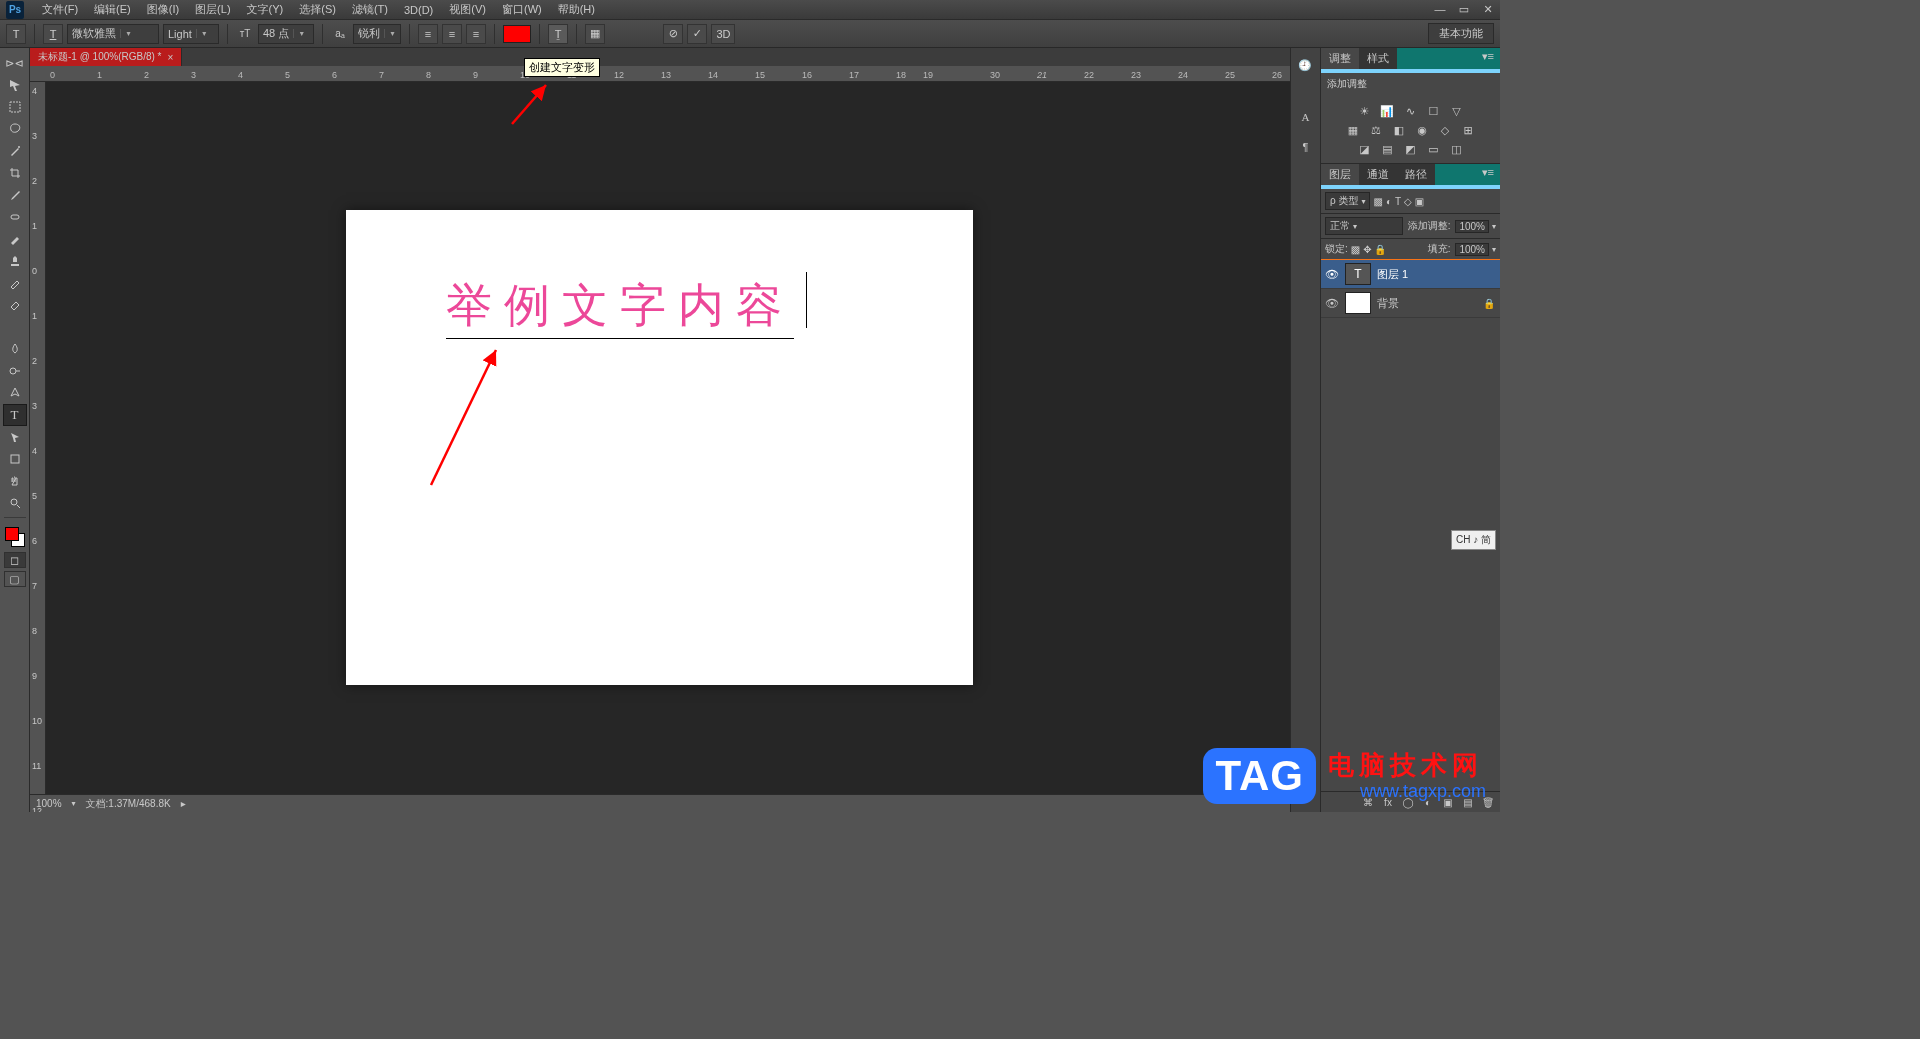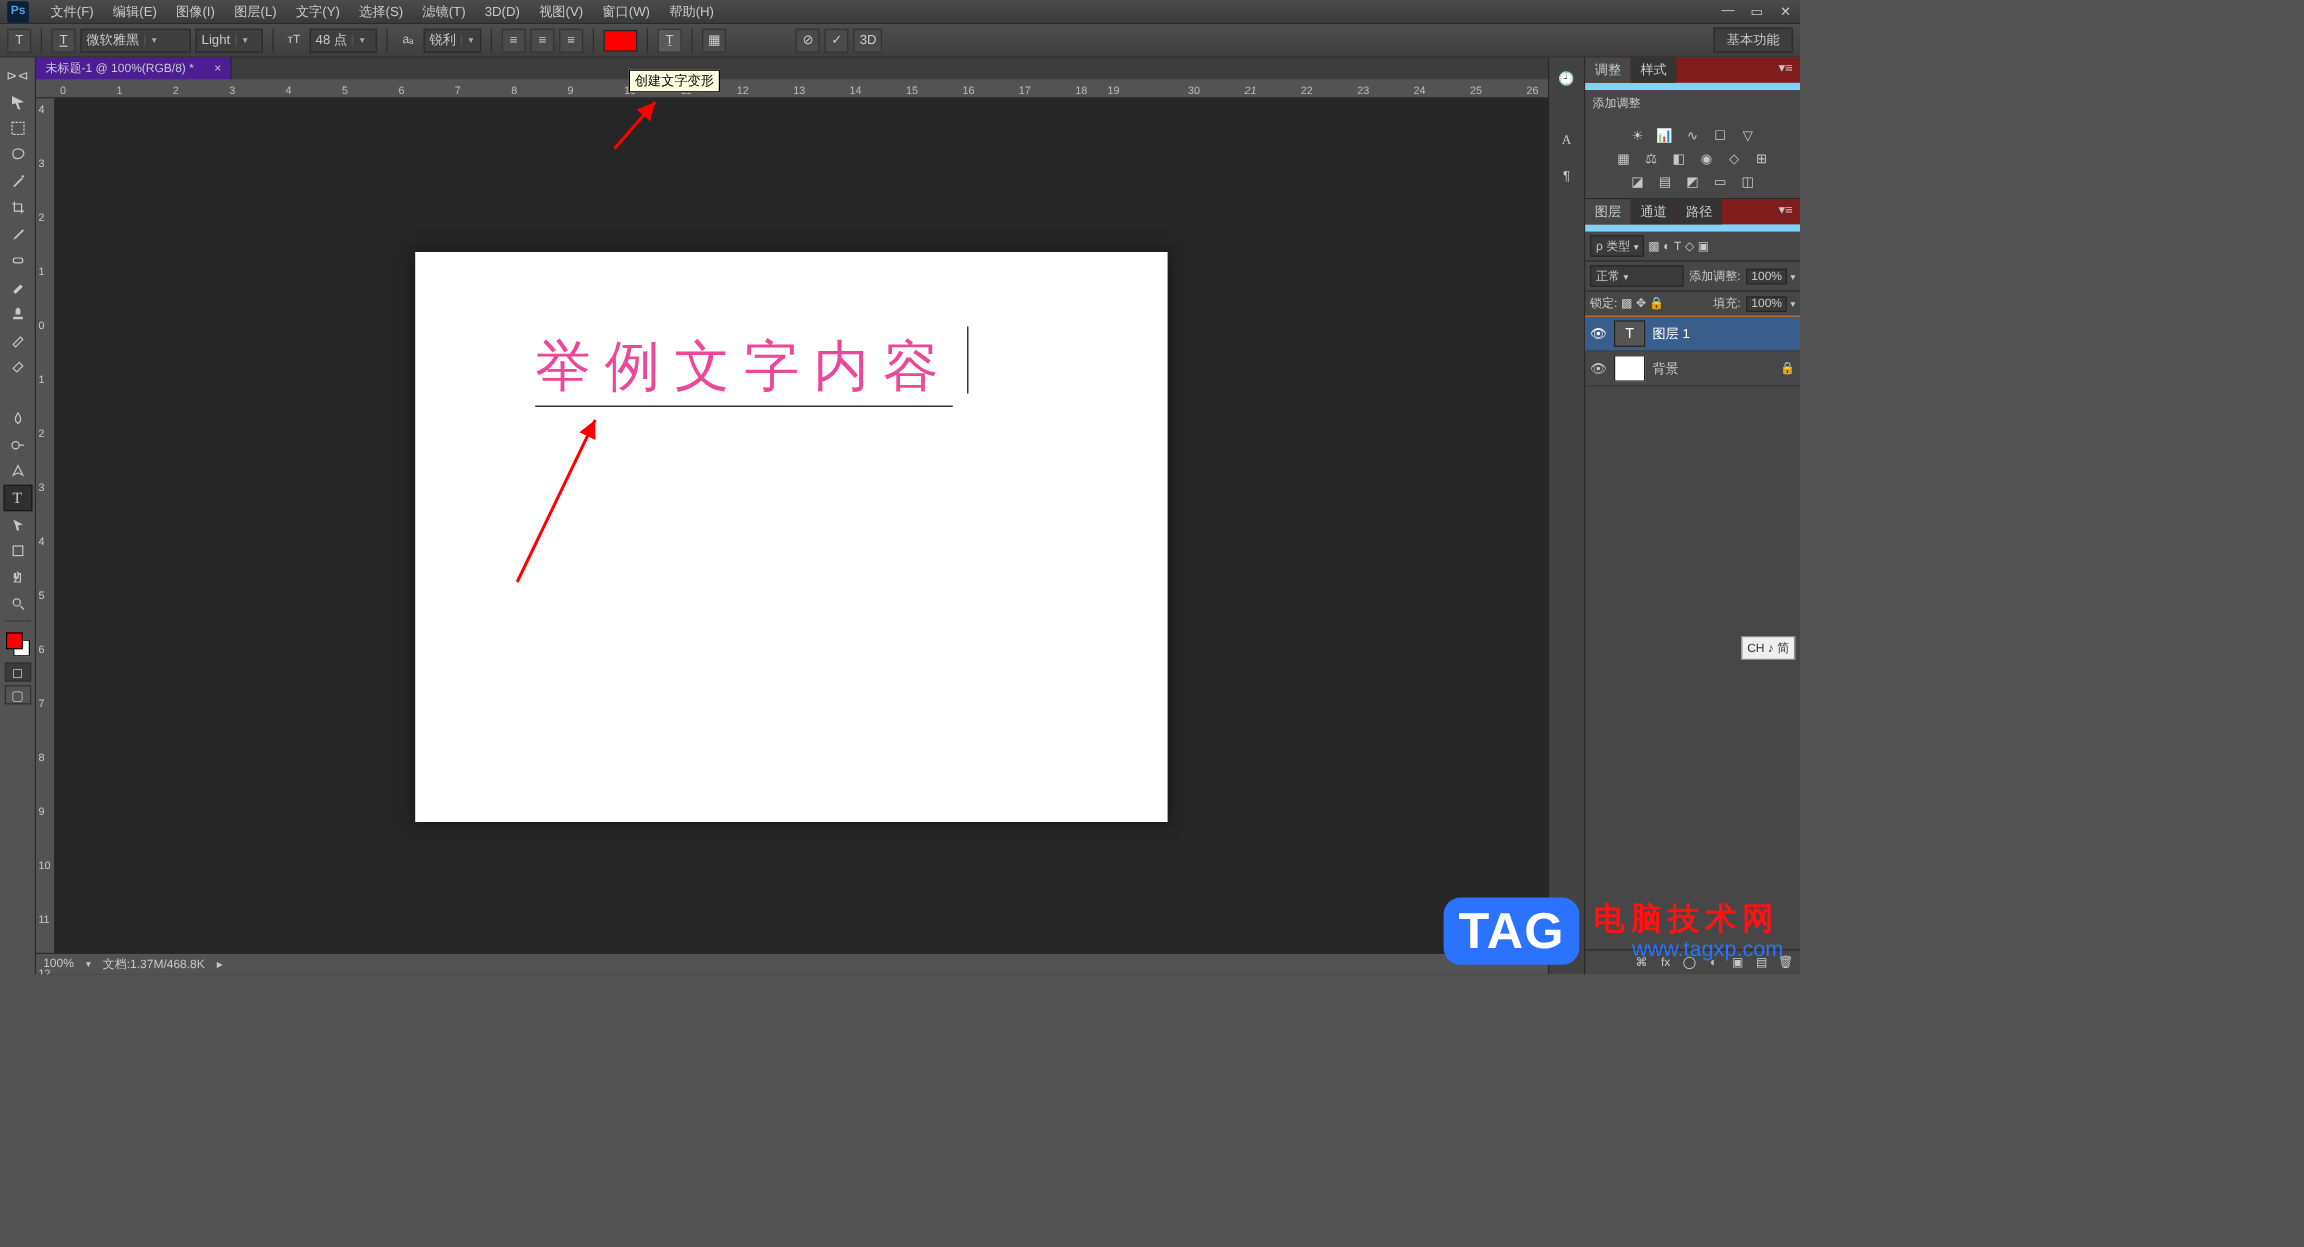--- a/index.html
+++ b/index.html
@@ -112,24 +112,24 @@
   display: flex; flex-direction: column;
   background: #262626;
   position: relative;
 }
 .doctab-row {
   height: 18px;
   display: flex; align-items: center;
   background: #3c3c3c;
 }
 .doctab {
-  background: #4c1d95;
+  background: #b91c1c;
   padding: 2px 8px;
   font-size: 10px;
-  display: flex; align-items: center; gap: 17px;
+  display: flex; align-items: center; gap: 6px;
   border-right: 1px solid #2a2a2a;
 }
 .doctab .close { font-size: 10px; }
 
 .ruler-h {
   height: 16px;
   background: #535353;
   border-bottom: 1px solid #2a2a2a;
   display:flex; align-items:flex-end;
   font-size:9px; color:#bbb;
@@ -209,22 +209,22 @@
 }
 
 .panels {
   width: 180px;
   background: #474747;
   border-left: 1px solid #2a2a2a;
   display:flex; flex-direction:column;
 }
 .panel-tabs {
   display:flex;
-  background: #7f1d1d;
-  border-bottom: 6px solid #7dd3fc;
+  background: #0f766e;
+  border-bottom: 4px solid #7dd3fc;
   font-size: 11px;
 }
 .panel-tabs .ptab {
   padding: 3px 8px;
   background: #474747;
 }
 .panel-tabs .ptab.inactive { background: #343434; }
 .panel-tabs .menu-dots { margin-left:auto; padding:2px 6px; }
 .adjust-panel {
   padding: 4px 6px 6px;

